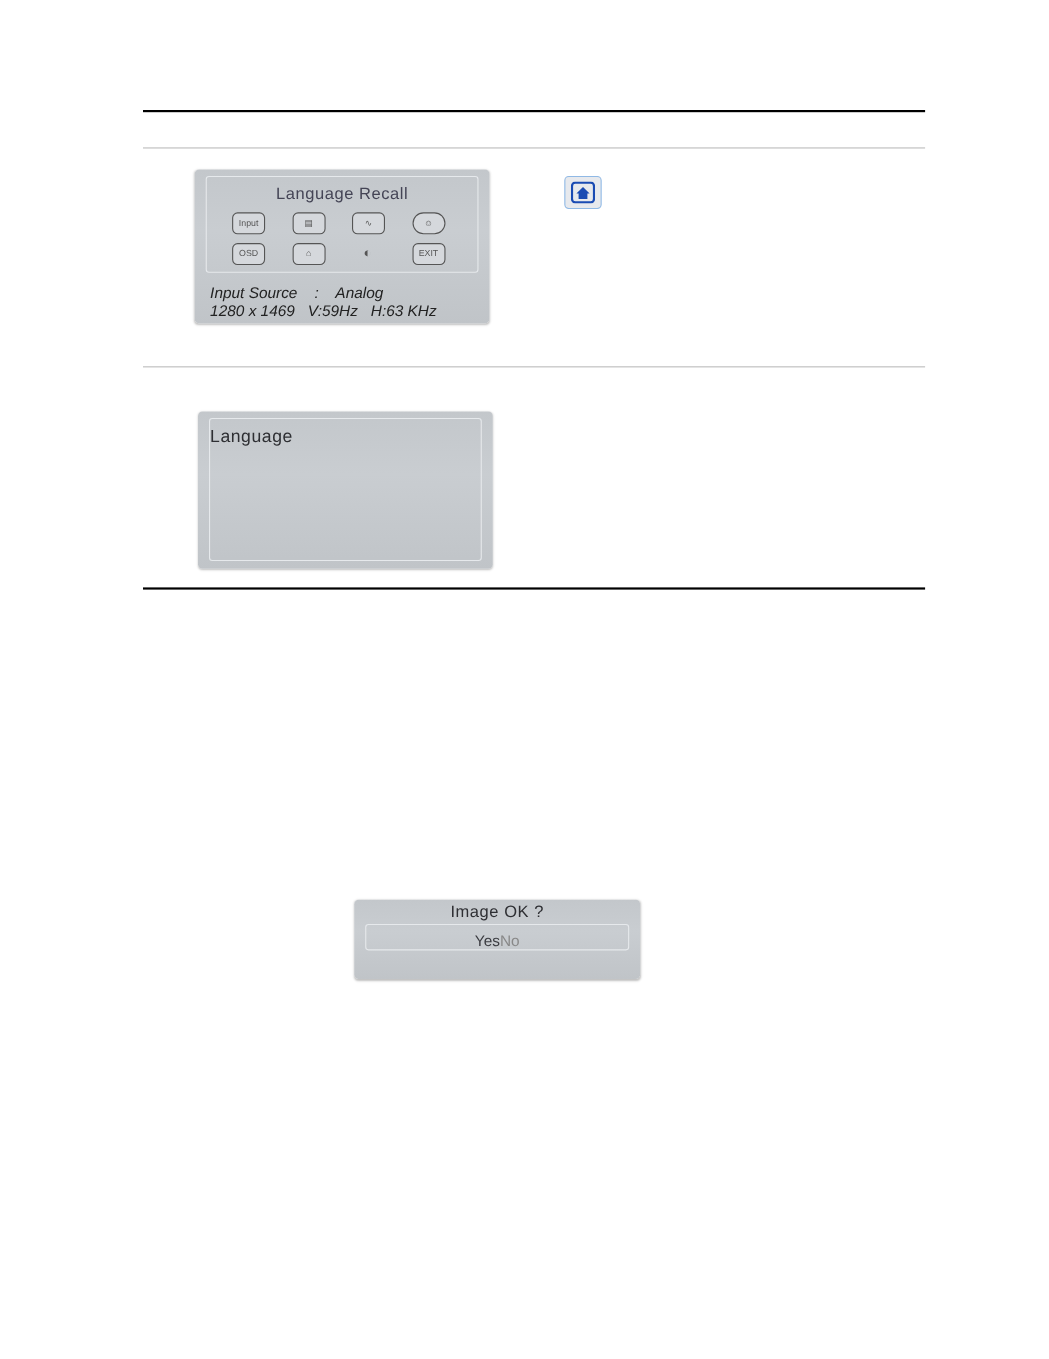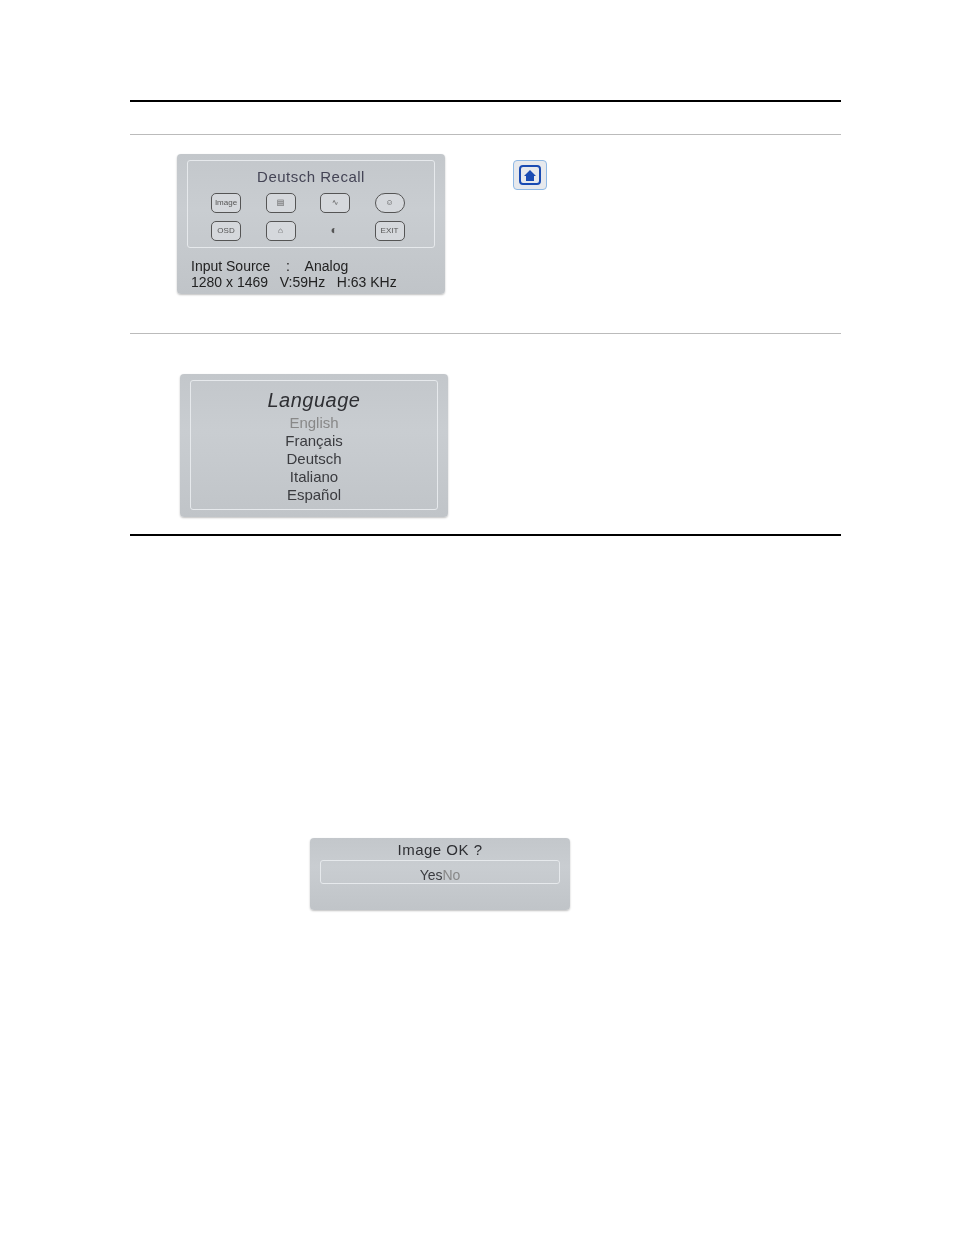--- a/index.html
+++ b/index.html
@@ -46,51 +46,51 @@
     width:28px;height:18px;
     border:1.5px solid #555;border-radius:5px;
     display:flex;align-items:center;justify-content:center;
     font-size:8px;line-height:1;color:#555;background:#d5d8dc;
   }
   .osd-icon span{pointer-events:none}
   .factory-status{
     font-size:14px;color:#222;
     padding:4px 8px 0 14px;white-space:pre;
     font-family:Arial,sans-serif;
+    font-style:italic;
   }
 
   .home-chip{
     position:absolute;left:383px;top:60px;width:32px;height:28px;
     background:#e7e9ed;border:1px solid #90b9e5;border-radius:4px;
     display:flex;align-items:center;justify-content:center;
   }
 
   
   .div1{position:absolute;left:0;top:233px;width:711px}
 
   
   .lang-panel{
     position:absolute;left:50px;top:274px;width:268px;height:143px;
   }
   .lang-title{
-    text-align:center;color:#2e2f33;font-size:20px;letter-spacing:0.5px;
+    color:#2e2f33;font-size:16px;letter-spacing:0.5px;
     margin-top:4px;
-    font-style:italic;
   }
   .lang-list{
     text-align:center;margin-top:2px;
   }
   .lang-list div{font-size:15px;color:#3a3b3f;line-height:1.2}
   .lang-list div.selected{color:#888}
 
   .div2{position:absolute;left:0;top:434px;width:711px}
 
   
   .img-panel{
-    position:absolute;left:180px;top:718px;width:260px;height:72px;margin-top:20px;
+    position:absolute;left:192px;top:718px;width:260px;height:72px;
   }
   .img-title{
     text-align:center;color:#2e2f33;font-size:15px;letter-spacing:0.5px;
     margin-top:3px;
   }
   .img-btns{
     display:flex;justify-content:center;
     padding:6px 34px 0 34px;color:#3b3c41;font-size:14px;
   }
   .img-btn{cursor:default}
@@ -100,24 +100,24 @@
 <body>
 
 <div class="page">
 
   <div class="thick-rule"></div>
 
   <div class="thin-rule" style="margin-top:32px"></div>
 
   <div class="panel factory-panel">
     <div class="panel-inner" style="padding-bottom:2px">
-      <div class="factory-title">Deutsch  Recall</div>
+      <div class="factory-title">Language  Recall</div>
       <div class="icon-grid">
         <div class="osd-icon">
-            <span>Image</span>
+            <span>Input</span>
           </div>
         <div class="osd-icon">
             <span>▤</span>
           </div>
         <div class="osd-icon">
             <span>∿</span>
           </div>
         <div class="osd-icon" style="border-radius:10px">
             <span>☺</span>
           </div>
@@ -144,27 +144,20 @@
       <rect x="1" y="1" width="20" height="18" rx="3" fill="none" stroke="#1a4bb3" stroke-width="2"></rect>
       <path d="M11 5 L17 11 H15 V16 H7 V11 H5 Z" fill="#1a4bb3"></path>
     </svg>
   </div>
 
   <div class="thin-rule div1"></div>
 
   <div class="panel lang-panel">
     <div class="panel-inner" style="height:118px">
       <div class="lang-title">Language</div>
-      <div class="lang-list">
-        <div class="selected">English</div>
-        <div>Français</div>
-        <div>Deutsch</div>
-        <div>Italiano</div>
-        <div>Español</div>
-      </div>
     </div>
   </div>
 
   <div class="thick-rule div2"></div>
 
   <div class="panel img-panel">
     <div class="img-title">Image  OK ?</div>
     <div class="panel-inner" style="margin-top:2px;padding:0">
       <div class="img-btns">
         <div class="img-btn">Yes</div>

